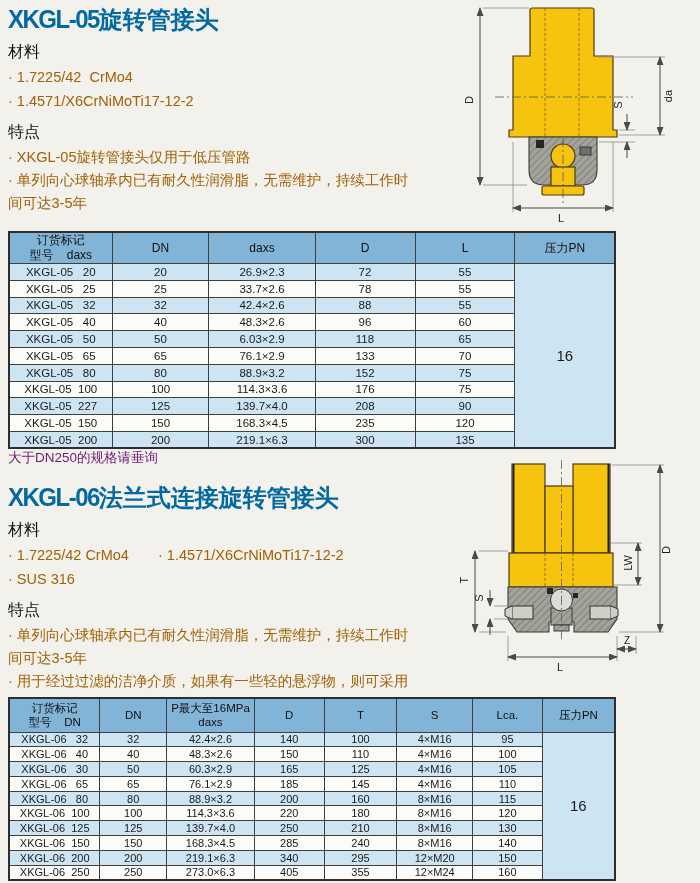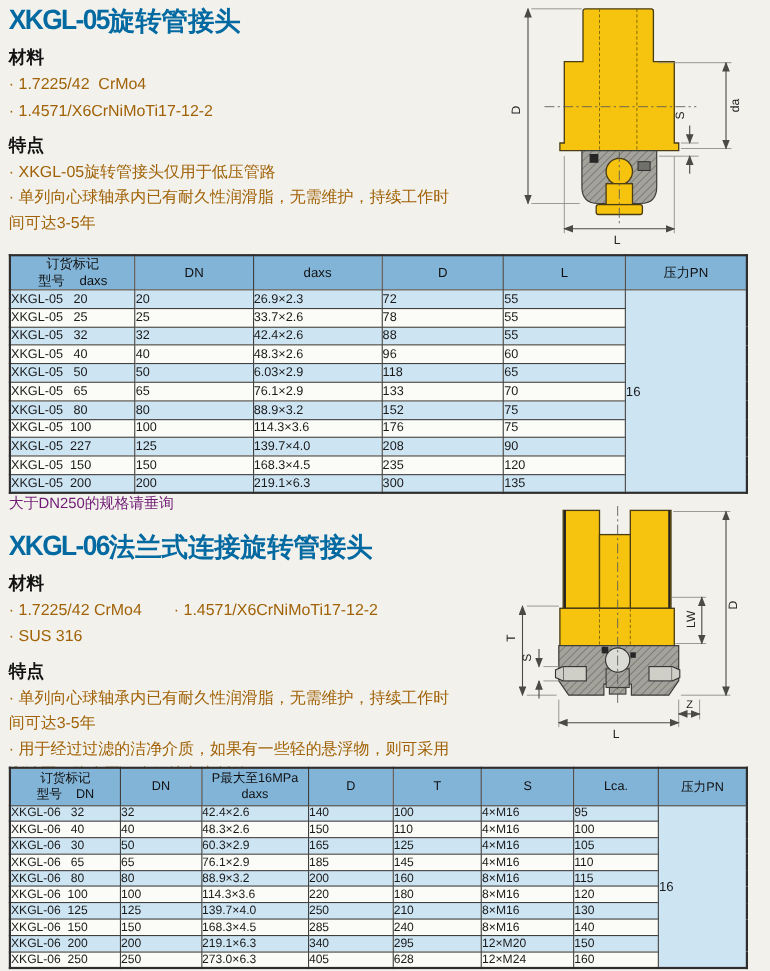--- a/index.html
+++ b/index.html
@@ -4,43 +4,43 @@
 <style>
   html,body{margin:0;padding:0}
   body{width:700px;height:883px;position:relative;overflow:hidden;
        background:#f2f1ec;color:#1a1a1a;
        font-family:"Liberation Sans","DejaVu Sans",sans-serif;}
   .abs{position:absolute}
 
   
   h1.title{font-size:24px;line-height:1.1;font-weight:bold;color:#0369a1;margin:0 0 9px 0}
   h1.title .model{letter-spacing:-1.5px;display:inline-block;transform:scaleY(1.06);transform-origin:bottom}
-  h2.subhead{font-size:16px;font-weight:bold;color:#121212;margin:9px 0 3px 0}
+  h2.subhead{font-size:16px;font-weight:normal;color:#121212;margin:9px 0 3px 0}
   .bullet{font-size:14.5px;line-height:1.6;white-space:pre-wrap;color:#a16207}
   .features{width:408px}
   .mat-row{display:flex}
   .mat-row .bullet:first-child{width:150px}
   .note{font-size:13.5px;color:#701a75}
 
   
-  table.t{position:absolute;left:8px;width:672px;border-collapse:collapse;table-layout:fixed;
-          background:#fbfbf7;border:2px solid #2e2e2e}
+  table.t{position:absolute;left:8px;width:608px;border-collapse:collapse;table-layout:fixed;
+          text-align:center;background:#fbfbf7;border:2px solid #2e2e2e}
   .t th,.t td{border:1px solid #3f3f3f;padding:0;overflow:hidden}
   .t th{background:#82b4d8;font-weight:normal;color:#101010}
   .t1{top:231px;font-size:11.5px}
   .t1 thead tr{height:31px}
   .t1 tbody tr{height:16.8px}
   .t1 th{font-size:12px}
   .t2{top:697px;font-size:11px}
   .t2 thead tr{height:34px}
   .t2 tbody tr{height:14.8px}
   .t2 th{font-size:11.5px}
   .t tbody tr:nth-child(odd) td{background:#cde4f3}
   .t tbody tr:nth-child(even) td{background:#fbfbf7}
-  td.pn{background:#cde4f3;vertical-align:middle;font-size:12px}
+  td.pn{background:#cde4f3;vertical-align:middle;font-size:15px}
   .pre, td.c1{white-space:pre}
   .hcell{line-height:1.25}
 
   
   .dim{stroke:#4a4a46;stroke-width:1;fill:none}
   .ext{stroke:#8d8d86;stroke-width:0.8;fill:none}
   .cl{stroke:#5c5c58;stroke-width:0.8;fill:none;stroke-dasharray:9 3 2 3}
   .dimtext{font-size:11px;fill:#222}
   .ylw{fill:#f6c40e;stroke:#4a3c14;stroke-width:1.2}
   .bore{stroke:#7a6200;stroke-width:0.8;fill:none;stroke-dasharray:3 2}
@@ -398,18 +398,18 @@
         <td>340</td>
         <td>295</td>
         <td>12×M20</td>
         <td>150</td>
       </tr>
     <tr>
         <td class="c1">XKGL-06  250</td>
         <td>250</td>
         <td>273.0×6.3</td>
         <td>405</td>
-        <td>628</td>
+        <td>355</td>
         <td>12×M24</td>
         <td>160</td>
       </tr>
   </tbody>
 </table>
 
 </body></html>

